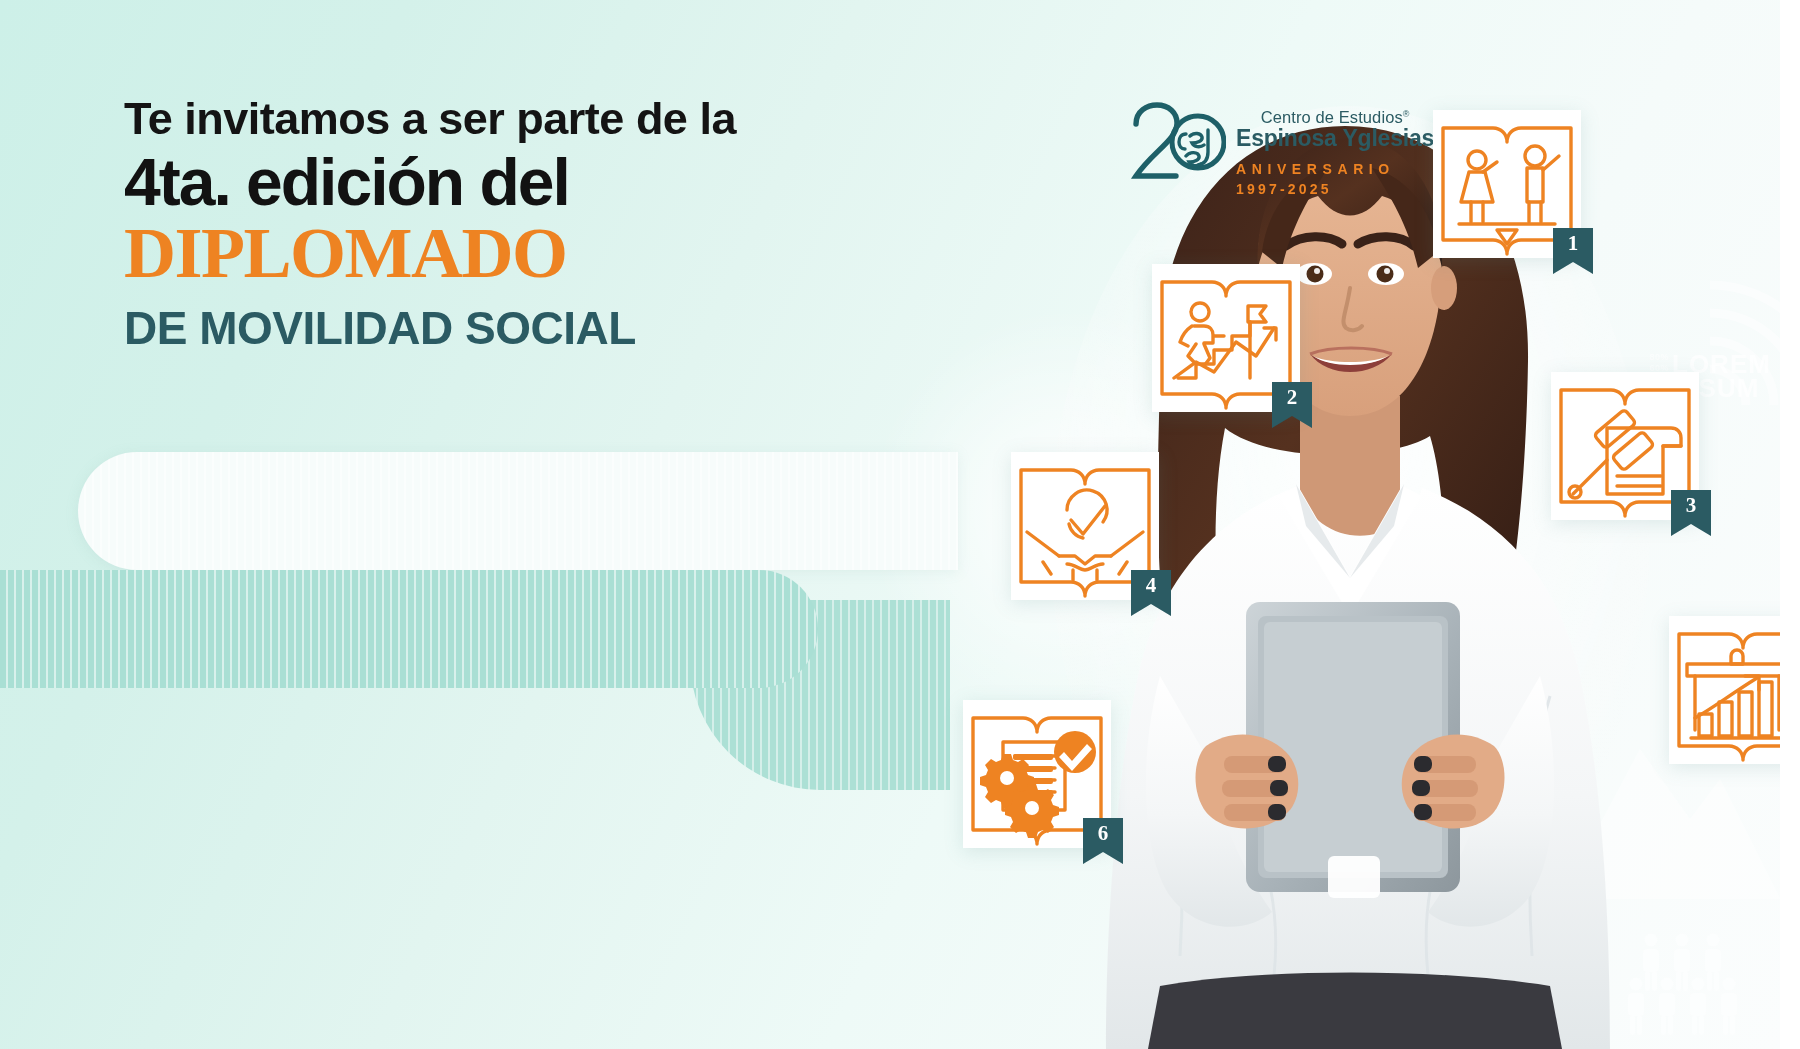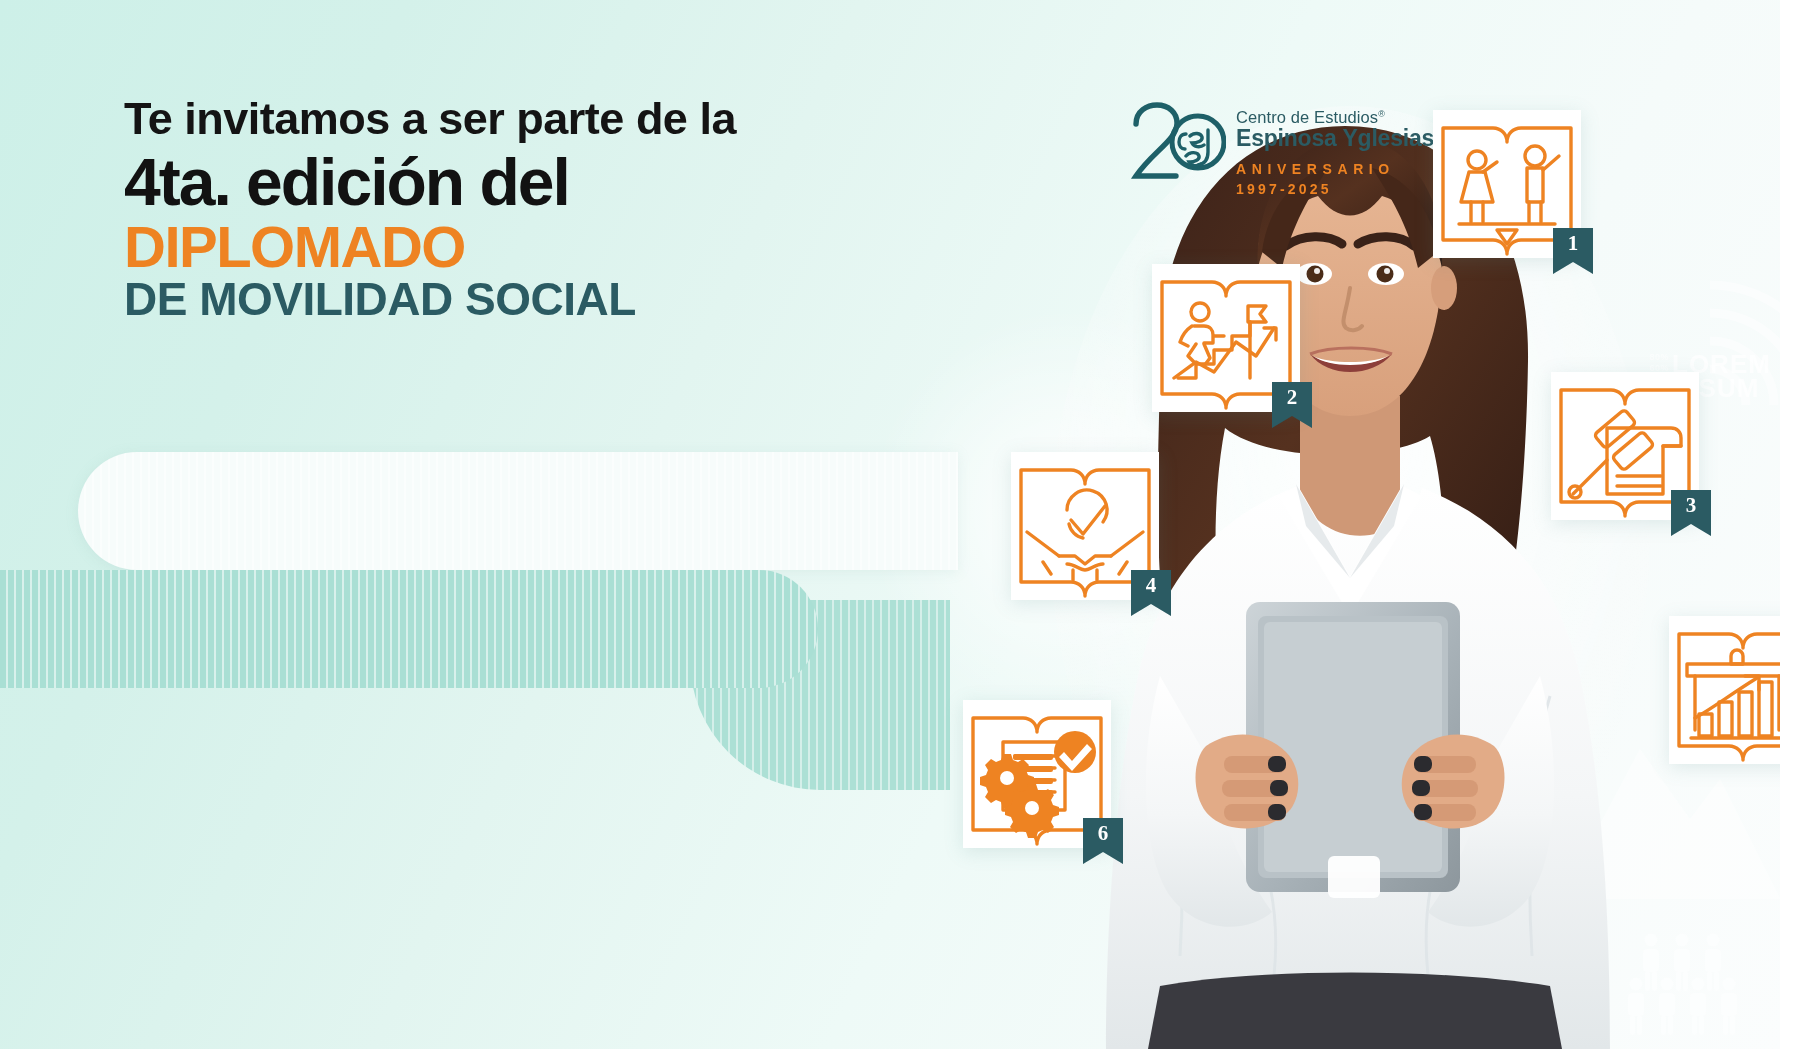--- a/index.html
+++ b/index.html
@@ -67,23 +67,24 @@
     font-size: 45px; font-weight: 700; color: #141414;
     letter-spacing: -0.5px; line-height: 1.0;
     margin-bottom: 8px;
   }
   .h-line2 {
     font-size: 66px; font-weight: 700; color: #121212;
     letter-spacing: -2px; line-height: 1.0;
     margin-bottom: 2px;
   }
   .h-line3 {
-    font-size: 58px; font-weight: 800; color: #ee8322;
+    font-size: 72px; font-weight: 800; color: #ee8322;
     letter-spacing: -1.5px; line-height: 1.02;
-    margin-bottom: 0;
+    margin-bottom: 15px;
+    font-family: Liberation Serif, serif;
   }
   .h-line4 {
     font-size: 46px; font-weight: 800; color: #2b5b63;
     letter-spacing: -0.5px; line-height: 1.0;
   }
 
   
   .band {
     position: absolute;
     background-image: repeating-linear-gradient(
@@ -123,21 +124,21 @@
 
   
   .logo {
     position: absolute; left: 1128px; top: 100px;
     display: flex; align-items: flex-start; gap: 10px;
   }
   .logo-mark { width: 98px; height: 82px; flex: none; }
   .logo-text { padding-top: 8px; }
   .logo-l1 {
     font-size: 16.5px; color: #2b5b63; font-weight: 400;
-    line-height: 1.12; letter-spacing: .1px; white-space: nowrap;
+    line-height: 1.12; letter-spacing: .1px; white-space: nowrap; text-align: center;
   }
   .logo-l1 sup { font-size: 9px; vertical-align: super; }
   .logo-l2 {
     font-size: 23px; color: #2b5b63; font-weight: 700;
     line-height: 1.1; letter-spacing: -.2px; white-space: nowrap;
   }
   .logo-l3 {
     font-size: 14px; color: #ee8322; font-weight: 700;
     letter-spacing: 5.6px; line-height: 1.5; margin-top: 7px;
   }

